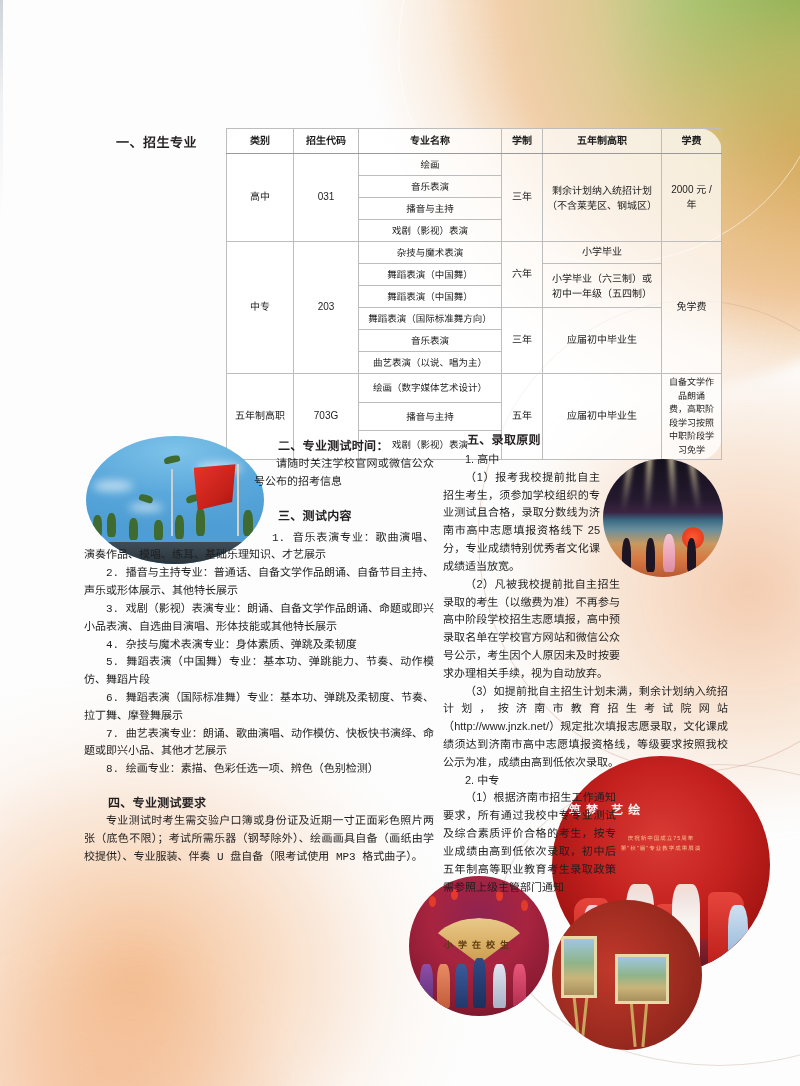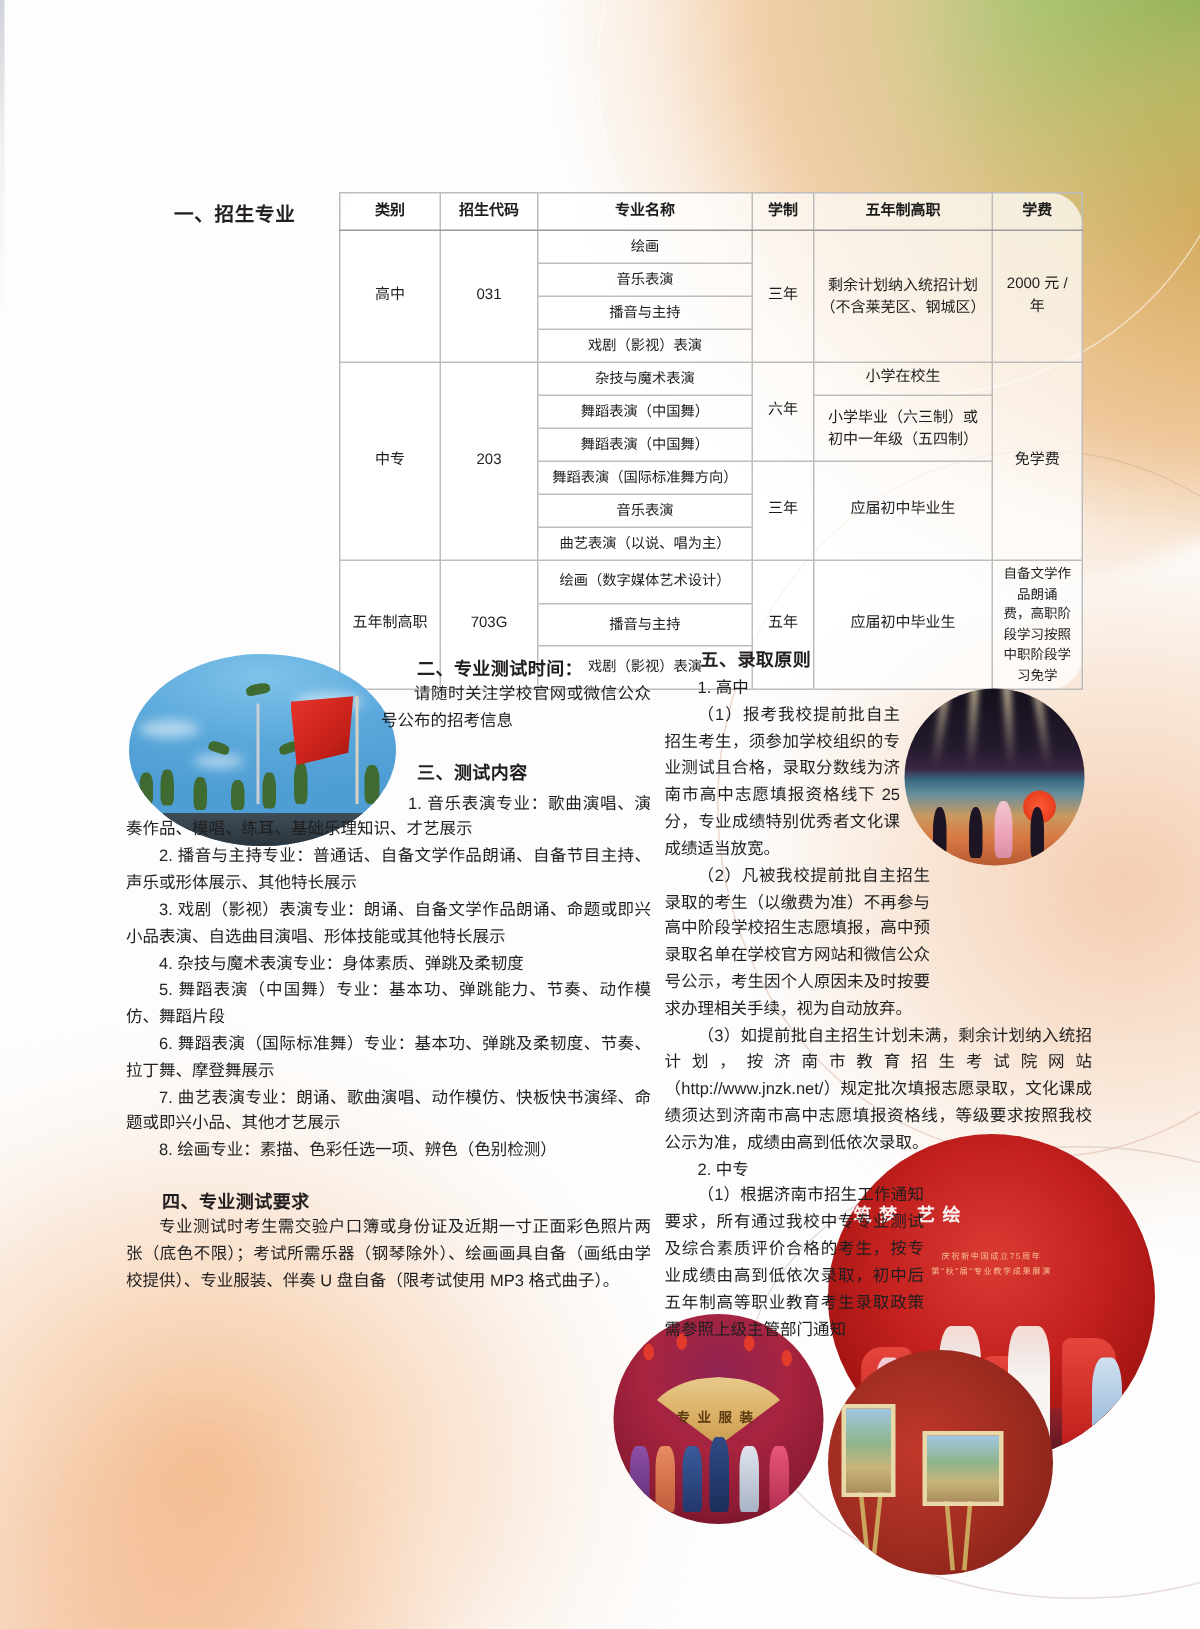--- a/index.html
+++ b/index.html
@@ -150,21 +150,21 @@
   #major-table td.target {
     font-size: 10px;
   }
   #major-table td.major { font-size: 9.5px; height: 17px; }
   #major-table td.fee.small { font-size: 9px; line-height: 1.5; text-align: center; }
   #major-table td.target.multi { line-height: 1.5; }
   .thick-top td { border-top: 1px solid #8d8d8d; }
 
   
   .col { position: absolute; }
-  #col-mid { left: 84px; top: 430px; width: 350px; }
+  #col-mid { left: 84px; top: 430px; width: 350px; font-family: Liberation Mono, monospace; }
   #col-right { left: 443px; top: 430px; width: 285px; }
 
   .sec-heading {
     font-size: 12px;
     font-weight: bold;
     margin: 0 0 2px 0;
     text-indent: 24px;
     letter-spacing: 0.3px;
   }
   p.body {
@@ -384,21 +384,21 @@
         </tr>
         <tr>
           <td class="major">戏剧（影视）表演</td>
         </tr>
 
         <tr class="thick-top">
           <td class="cat" rowspan="6">中专</td>
           <td class="code" rowspan="6">203</td>
           <td class="major">杂技与魔术表演</td>
           <td class="years" rowspan="3">六年</td>
-          <td class="target">小学在校生</td>
+          <td class="target">小学毕业</td>
           <td class="fee" rowspan="6">免学费</td>
         </tr>
         <tr>
           <td class="major">舞蹈表演（中国舞）</td>
           <td class="target multi" rowspan="2">
             <div>小学毕业（六三制）或</div>
             <div>初中一年级（五四制）</div>
           </td>
         </tr>
         <tr>
@@ -486,21 +486,21 @@
     <div class="host" style="left:34%;"></div>
     <div class="host" style="left:55%;"></div>
   </div>
 
   <div class="photo" id="photo-quyi">
     <div class="lantern" style="left:14%;top:14%;"></div>
     <div class="lantern" style="left:30%;top:9%;"></div>
     <div class="lantern" style="left:62%;top:10%;"></div>
     <div class="lantern" style="left:80%;top:17%;"></div>
     <div class="fan"></div>
-    <div class="fan-text">专业服装</div>
+    <div class="fan-text">小学在校生</div>
     <div class="performer" style="left:8%;background:linear-gradient(180deg,#8e4fa8,#5c2d73);"></div>
     <div class="performer" style="left:20%;background:linear-gradient(180deg,#e88c64,#c25c3a);"></div>
     <div class="performer" style="left:33%;background:linear-gradient(180deg,#3a5b9c,#23386b);"></div>
     <div class="performer" style="left:46%;background:linear-gradient(180deg,#2f4a86,#1c2f5c);height:50px;"></div>
     <div class="performer" style="left:60%;background:linear-gradient(180deg,#dfe4ee,#a9b3c6);"></div>
     <div class="performer" style="left:74%;background:linear-gradient(180deg,#e8577a,#b12d4f);"></div>
   </div>
 
   <div class="photo" id="photo-paintings">
     <div class="easel" style="left:14%;height:62%;transform:rotate(-6deg);"></div>

